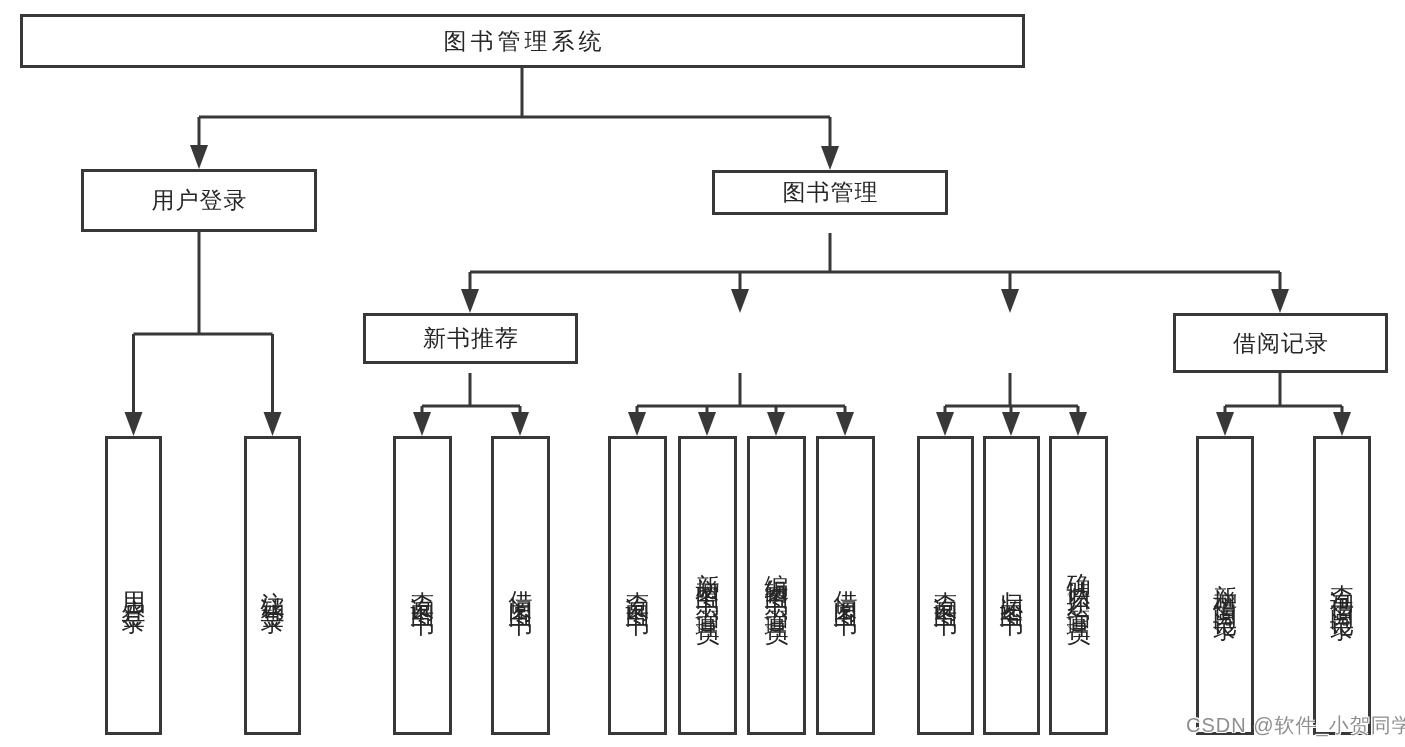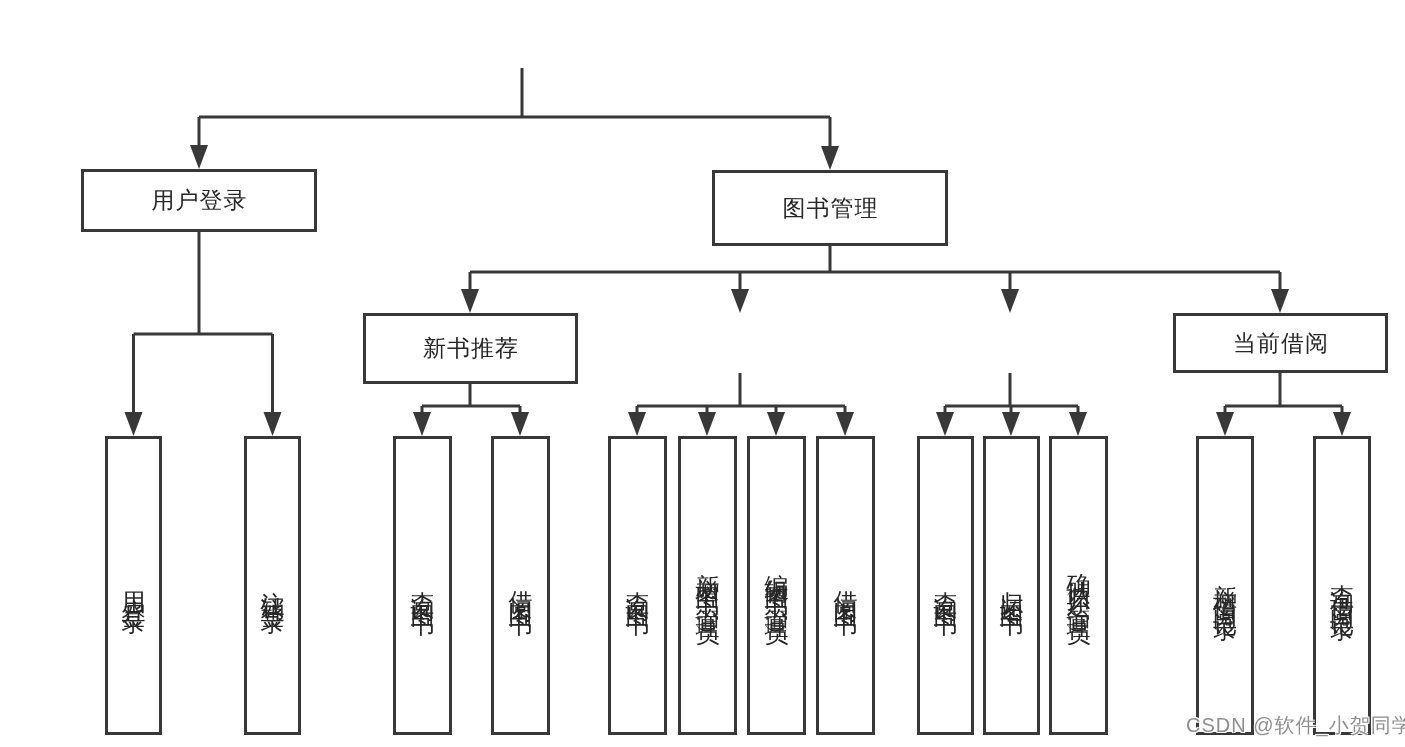--- a/index.html
+++ b/index.html
@@ -91,33 +91,36 @@
       <polygon points="767,412 785,412 776,436"></polygon>
       <polygon points="836,412 854,412 845,436"></polygon>
       <polygon points="936,412 954,412 945,436"></polygon>
       <polygon points="1002,412 1020,412 1011,436"></polygon>
       <polygon points="1069,412 1087,412 1078,436"></polygon>
       <polygon points="1216,412 1234,412 1225,436"></polygon>
       <polygon points="1333,412 1351,412 1342,436"></polygon>
     </g>
   </svg>
 
+  <div class="box root-box" style="left:20px;top:14px;width:1005px;height:54px">
+    <span>图书管理系统</span>
+  </div>
 
   <div class="box h-box" style="left:81px;top:169px;width:236px;height:63px">
     <span>用户登录</span>
   </div>
-  <div class="box h-box" style="left:712px;top:170px;width:236px;height:76px">
+  <div class="box h-box" style="left:712px;top:170px;width:236px;height:45px">
     <span>图书管理</span>
   </div>
 
-  <div class="box h-box" style="left:363px;top:313px;width:215px;height:71px">
+  <div class="box h-box" style="left:363px;top:313px;width:215px;height:51px">
     <span>新书推荐</span>
   </div>
   <div class="box h-box" style="left:1173px;top:313px;width:215px;height:60px">
-    <span>当前借阅</span>
+    <span>借阅记录</span>
   </div>
 
   <div class="box v-box" style="left:105px;top:436px;width:57px;height:299px">
     <span>用户登录</span>
   </div>
   <div class="box v-box" style="left:244px;top:436px;width:57px;height:299px">
     <span>注销登录</span>
   </div>
 
   <div class="box v-box" style="left:393px;top:436px;width:59px;height:299px">

